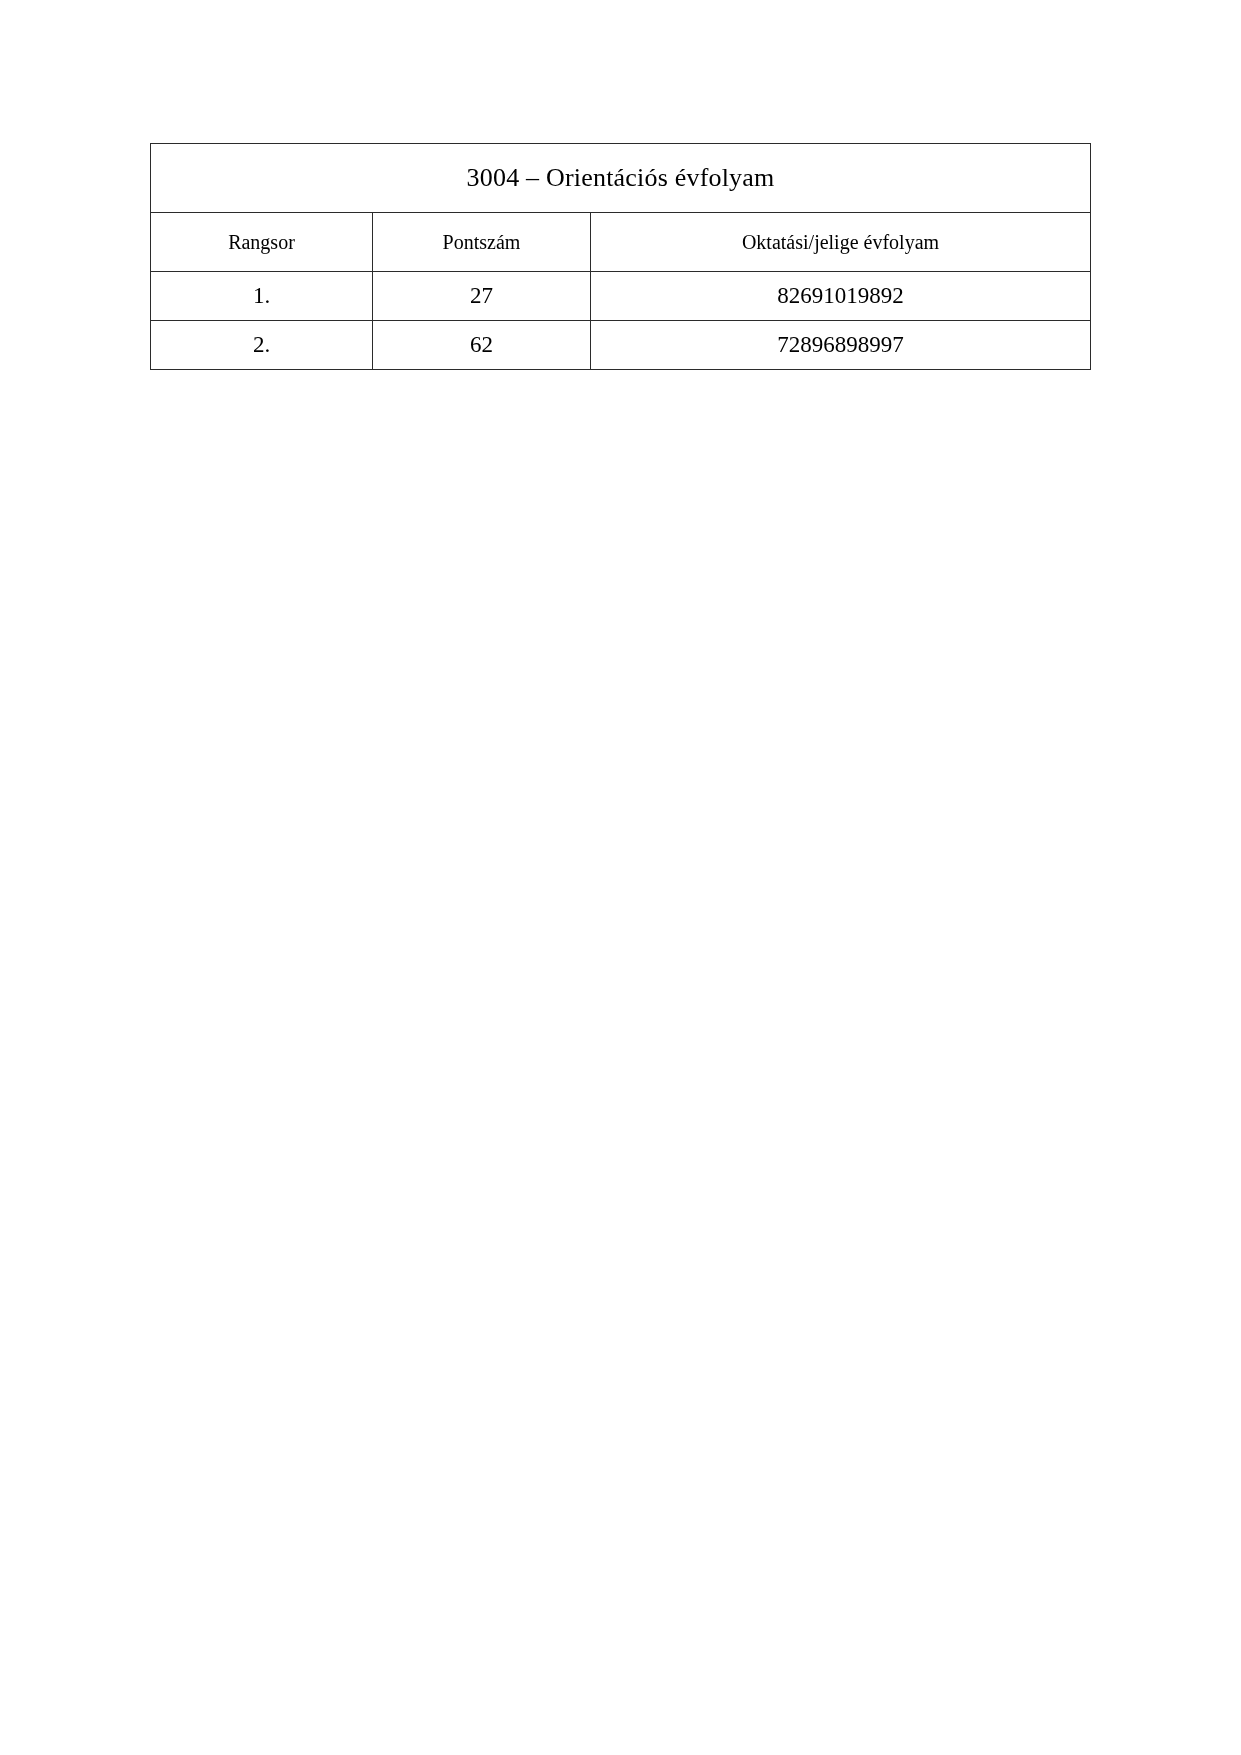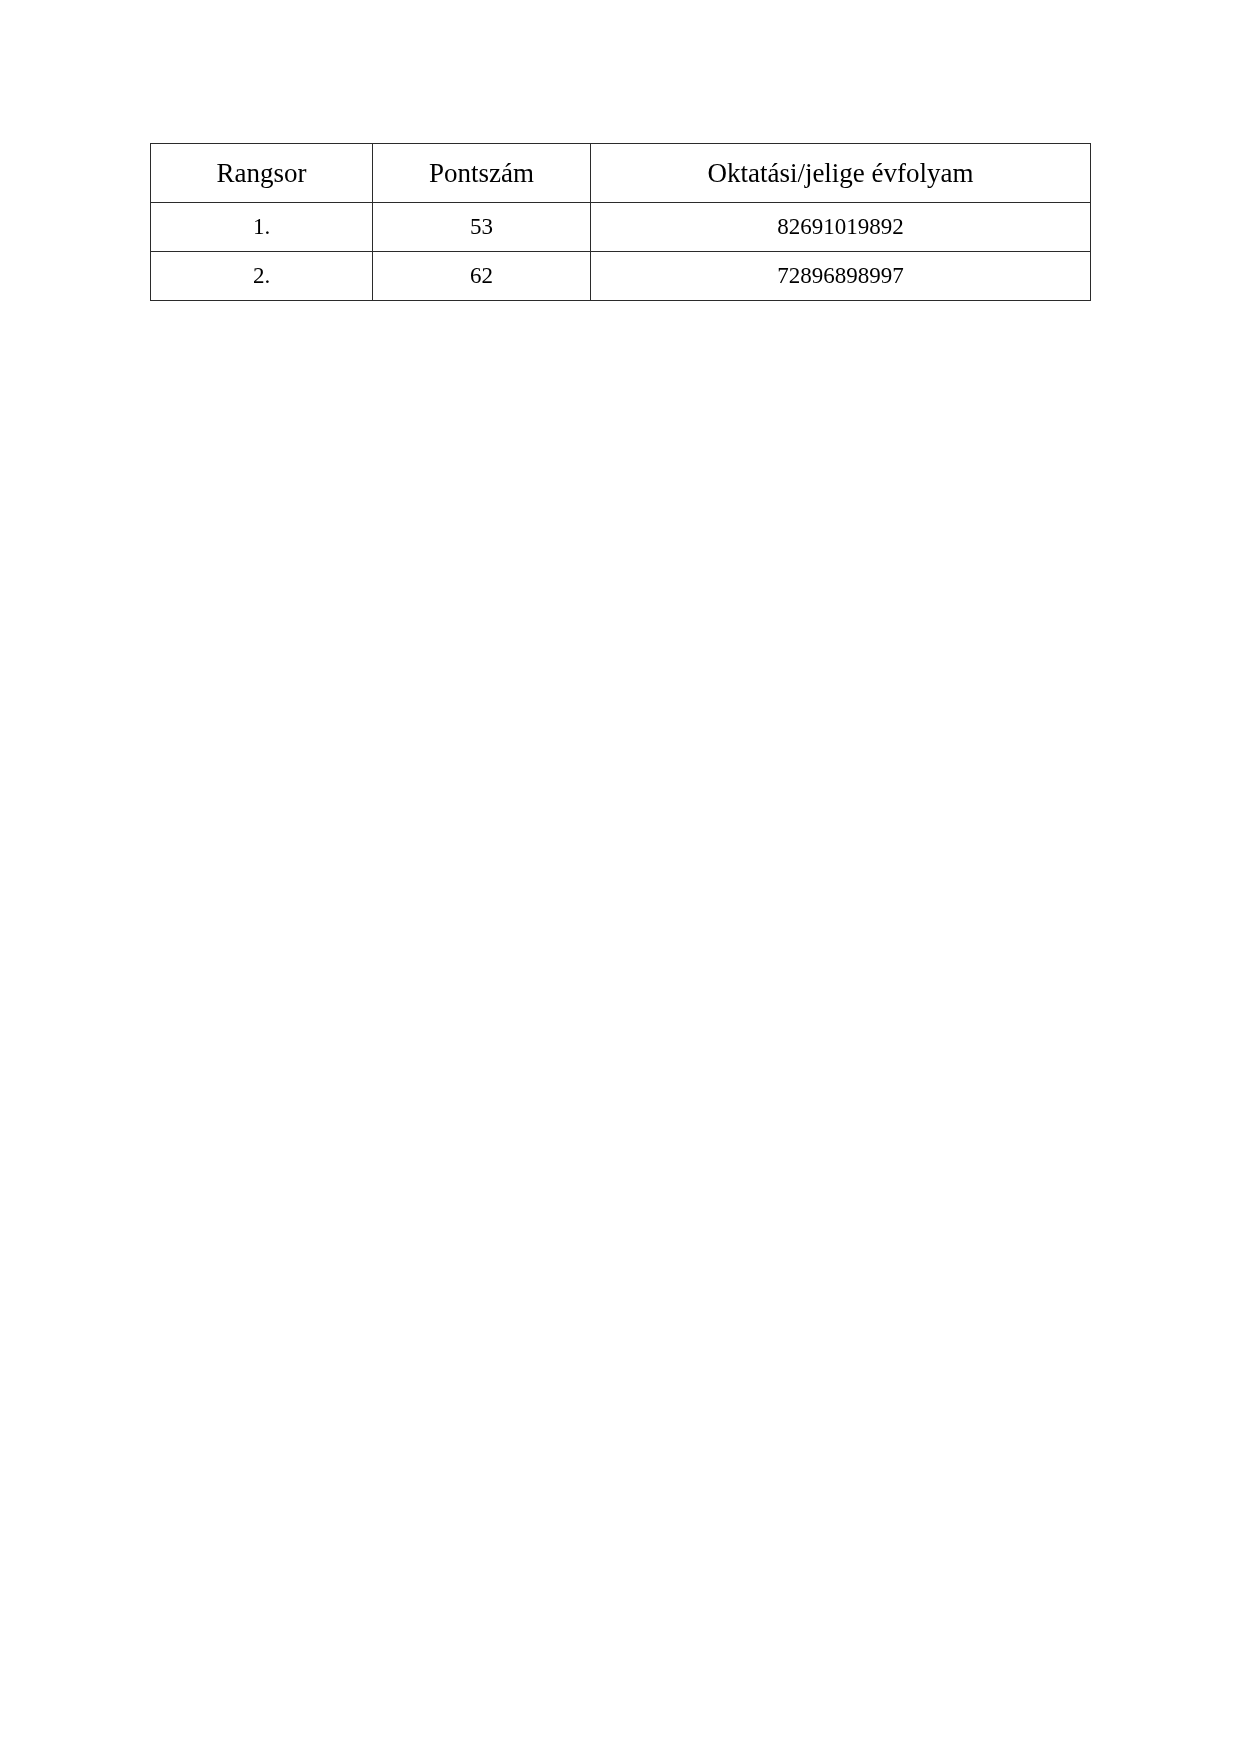--- a/index.html
+++ b/index.html
@@ -43,21 +43,21 @@
     font-weight: normal;
   }
   .title-cell {
     height: 68px;
     font-size: 26px;
     font-weight: bold;
     letter-spacing: 0.2px;
   }
   .head-cell {
     height: 58px;
-    font-size: 27px;
+    font-size: 20px;
     font-weight: bold;
   }
   .data-cell {
     height: 48px;
     font-size: 23px;
   }
   col.c1 { width: 222px; }
   col.c2 { width: 218px; }
   col.c3 { width: 500px; }
 </style>
@@ -67,27 +67,30 @@
 <div class="page">
   <div class="table-wrap">
     <table class="results">
       <colgroup>
         <col class="c1">
         <col class="c2">
         <col class="c3">
       </colgroup>
       <tbody>
         <tr>
+          <td class="title-cell" colspan="3">3004 – Orientációs évfolyam</td>
+        </tr>
+        <tr>
           <td class="head-cell">Rangsor</td>
           <td class="head-cell">Pontszám</td>
           <td class="head-cell">Oktatási/jelige évfolyam</td>
         </tr>
         <tr>
           <td class="data-cell">1.</td>
-          <td class="data-cell">53</td>
+          <td class="data-cell">27</td>
           <td class="data-cell">82691019892</td>
         </tr>
         <tr>
           <td class="data-cell">2.</td>
           <td class="data-cell">62</td>
           <td class="data-cell">72896898997</td>
         </tr>
       </tbody>
     </table>
   </div>

